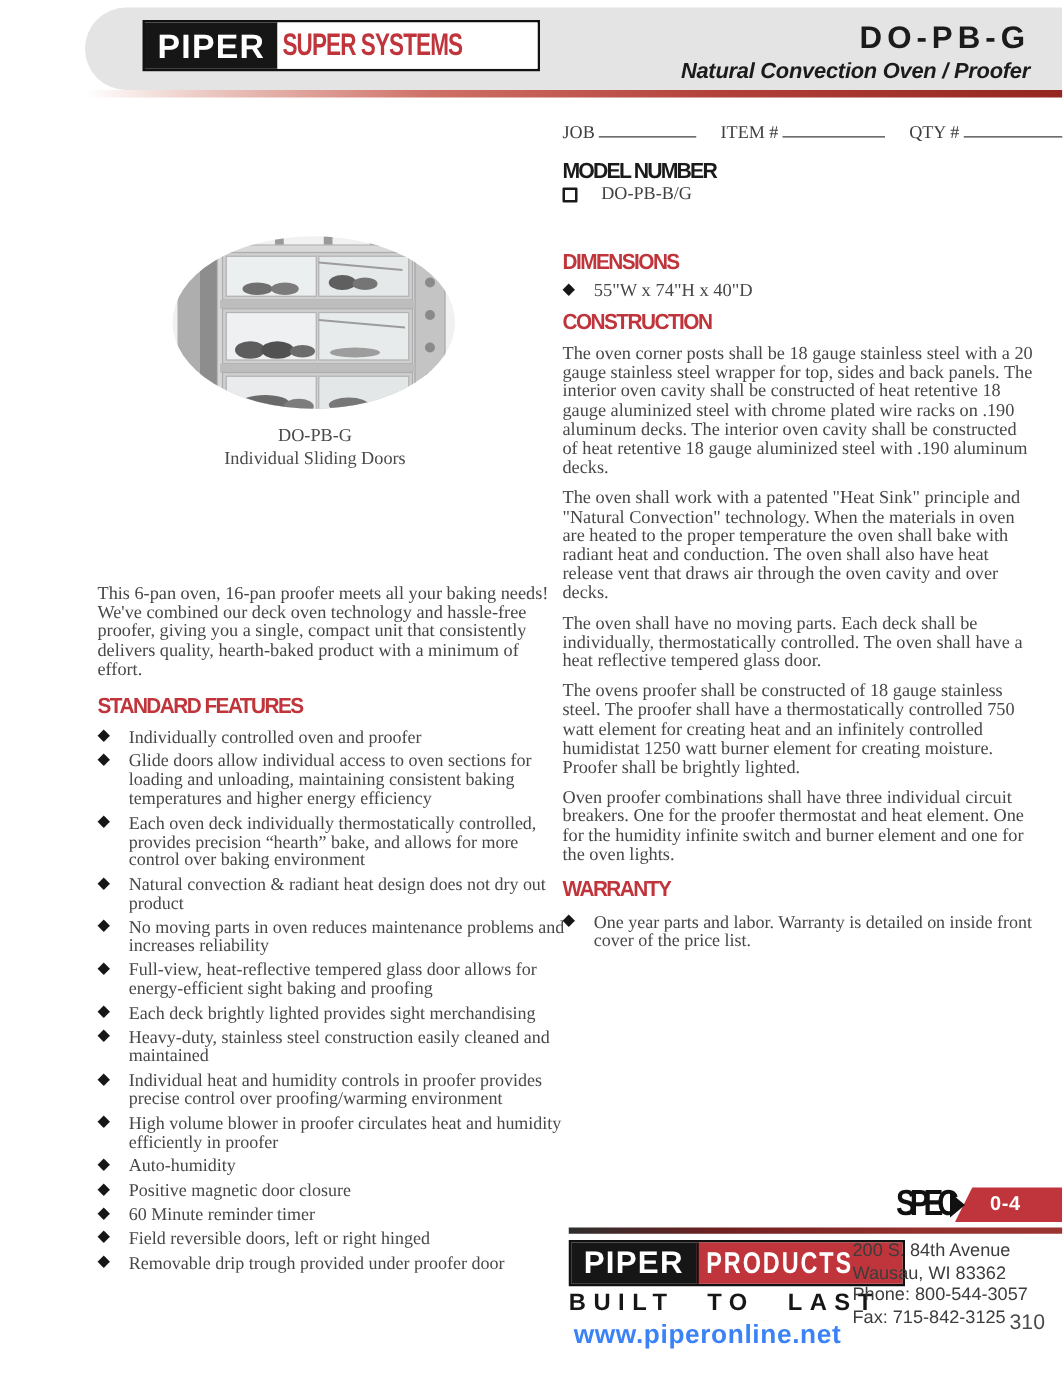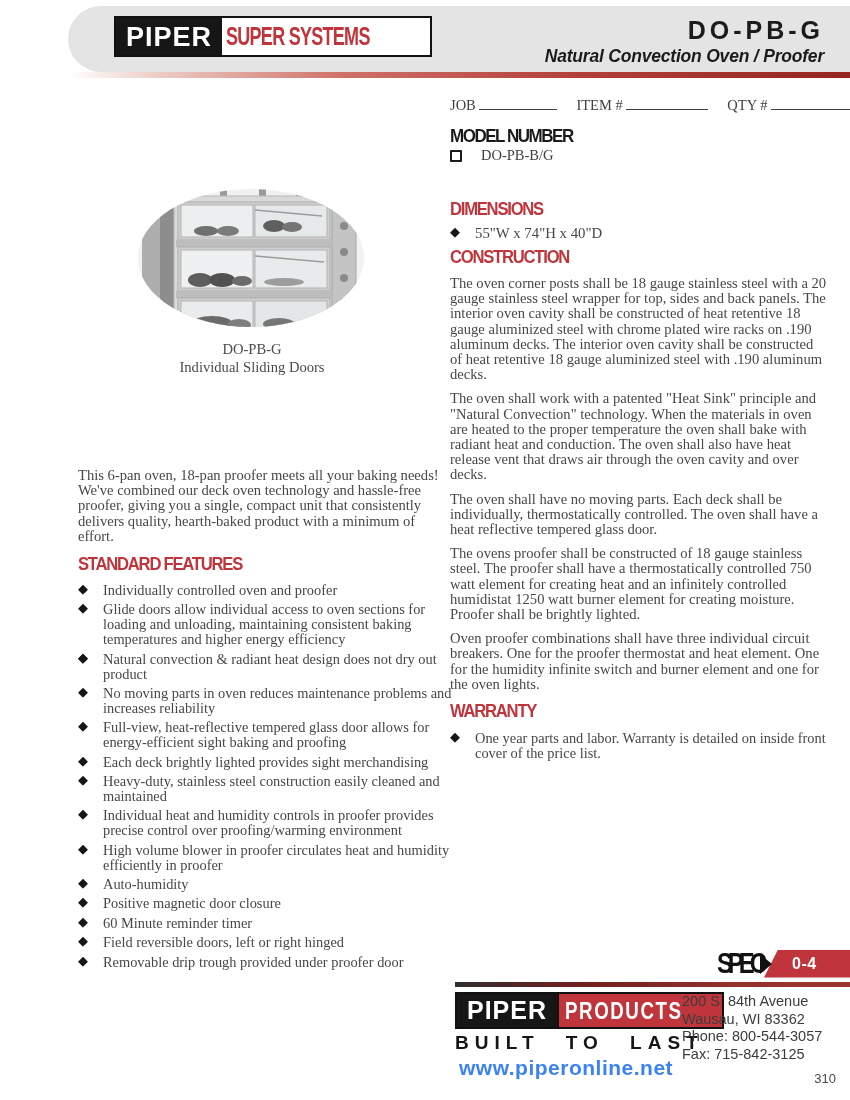--- a/index.html
+++ b/index.html
@@ -283,23 +283,23 @@
   .footer-address {
     position: absolute;
     left: 682px; top: 993px;
     font-family: "Liberation Sans", "DejaVu Sans", sans-serif;
     font-size: 14.5px;
     line-height: 17.5px;
     color: #3c3c3c;
   }
   .page-number {
     position: absolute;
-    right: 14px; top: 1071px;
-    font-family: "Liberation Sans", "DejaVu Sans", sans-serif;
-    font-size: 13px;
+    right: 14px; top: 1048px;
+    font-family: "Liberation Sans", "DejaVu Sans", sans-serif;
+    font-size: 17px;
     color: #4a4a4a;
   }
 </style>
 </head>
 <body>
 
 <div class="page">
 
   <div class="header-band"></div>
   <div class="header-rule"></div>
@@ -381,26 +381,26 @@
       <ellipse cx="105" cy="139" rx="12" ry="6" fill="#7d7d7d"></ellipse>
       <ellipse cx="145" cy="138" rx="16" ry="6" fill="#777777"></ellipse>
     </g>
   </svg>
   <div class="product-caption">
     <div>DO-PB-G</div>
     <div>Individual Sliding Doors</div>
   </div>
 
   <div class="left-col">
-    <p class="body-par">This 6-pan oven, 18-pan proofer meets all your baking needs! We've combined our deck oven technology and hassle-free proofer, giving you a single, compact unit that consistently delivers quality, hearth-baked product with a minimum of effort.</p>
+    <p class="body-par">This 6-pan oven, 16-pan proofer meets all your baking needs! We've combined our deck oven technology and hassle-free proofer, giving you a single, compact unit that consistently delivers quality, hearth-baked product with a minimum of effort.</p>
     <div class="red-heading features-heading">STANDARD FEATURES</div>
 
     <div class="bullet-row"><span class="diamond">◆</span><span>Individually controlled oven and proofer</span></div>
     <div class="bullet-row"><span class="diamond">◆</span><span>Glide doors allow individual access to oven sections for loading and unloading, maintaining consistent baking temperatures and higher energy efficiency</span></div>
-    <div class="bullet-row"><span class="diamond">◆</span></div>
+    <div class="bullet-row"><span class="diamond">◆</span><span>Each oven deck individually thermostatically controlled, provides precision “hearth” bake, and allows for more control over baking environment</span></div>
     <div class="bullet-row"><span class="diamond">◆</span><span>Natural convection &amp; radiant heat design does not dry out product</span></div>
     <div class="bullet-row"><span class="diamond">◆</span><span>No moving parts in oven reduces maintenance problems and increases reliability</span></div>
     <div class="bullet-row"><span class="diamond">◆</span><span>Full-view, heat-reflective tempered glass door allows for energy-efficient sight baking and proofing</span></div>
     <div class="bullet-row"><span class="diamond">◆</span><span>Each deck brightly lighted provides sight merchandising</span></div>
     <div class="bullet-row"><span class="diamond">◆</span><span>Heavy-duty, stainless steel construction easily cleaned and maintained</span></div>
     <div class="bullet-row"><span class="diamond">◆</span><span>Individual heat and humidity controls in proofer provides precise control over proofing/warming environment</span></div>
     <div class="bullet-row"><span class="diamond">◆</span><span>High volume blower in proofer circulates heat and humidity efficiently in proofer</span></div>
     <div class="bullet-row"><span class="diamond">◆</span><span>Auto-humidity</span></div>
     <div class="bullet-row"><span class="diamond">◆</span><span>Positive magnetic door closure</span></div>
     <div class="bullet-row"><span class="diamond">◆</span><span>60 Minute reminder timer</span></div>

